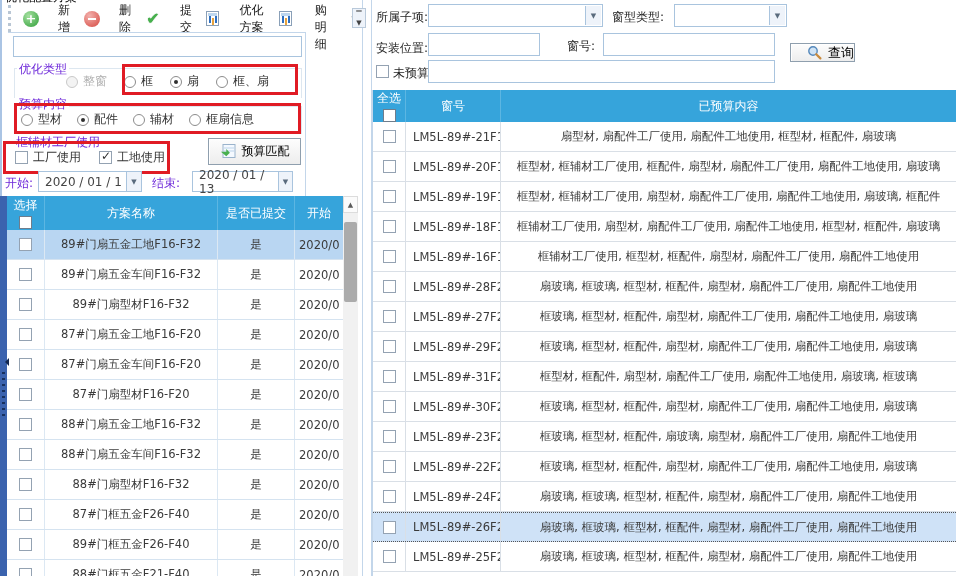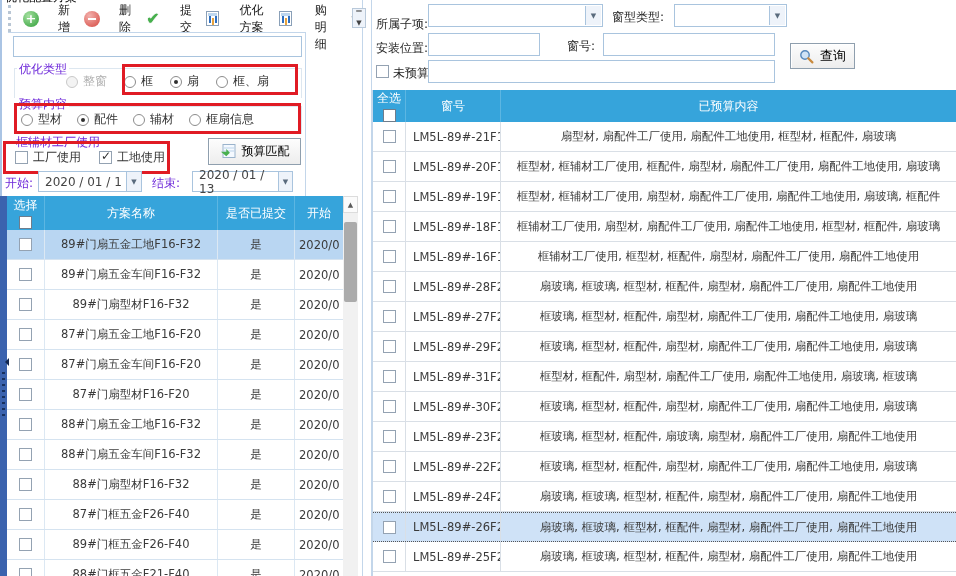--- a/index.html
+++ b/index.html
@@ -77,21 +77,21 @@
 
   
   .left-strip { left:0; top:196px; width:7px; height:380px; background:#3b63ae; }
   .left-strip::before { content:""; position:absolute; left:1px; top:162px; border:4px solid transparent; border-right-color:#14284f; }
   .left-strip::after { content:""; position:absolute; left:2px; top:176px; width:3px; height:48px; background:repeating-linear-gradient(#17305e 0 2px, transparent 2px 6px); }
   .edge-top-left { left:0; top:0; width:2px; height:196px; background:#aac4e4; }
   .panel-sep { top:0; width:1px; height:576px; background:#c3d6ea; }
 
   
   .rf-label { position:absolute; color:#1f1f1f; white-space:nowrap; }
-  .query-btn { left:790px; top:43px; width:65px; height:26px; }
+  .query-btn { left:790px; top:43px; width:65px; height:19px;justify-content:flex-end; }
   .match-btn { left:208px; top:138px; width:93px; height:27px; font-size:12px; }
 </style>
 </head>
 <body>
 
 
 
 
 <div class="abs edge-top-left"></div>
 <div class="abs title-sliver">
@@ -328,21 +328,21 @@
 </div>
 
 <div class="abs vscroll">
   <div class="sb-up">▲</div>
   <div class="sb-thumb"></div>
 </div>
 
 <div class="abs left-strip"></div>
 
 
-<div class="rf-label" style="left:376px; top:16px;">所属子项:</div>
+<div class="rf-label" style="left:376px; top:9px;">所属子项:</div>
 <div class="inp" style="left:428px; top:4px; width:175px; height:23px;">
     <span class="combo-arrow">▼</span>
   </div>
 
 <div class="rf-label" style="left:612px; top:9px;">窗型类型:</div>
 <div class="inp" style="left:674px; top:4px; width:113px; height:23px;">
     <span class="combo-arrow">▼</span>
   </div>
 
 <div class="rf-label" style="left:376px; top:40px;">安装位置:</div>

